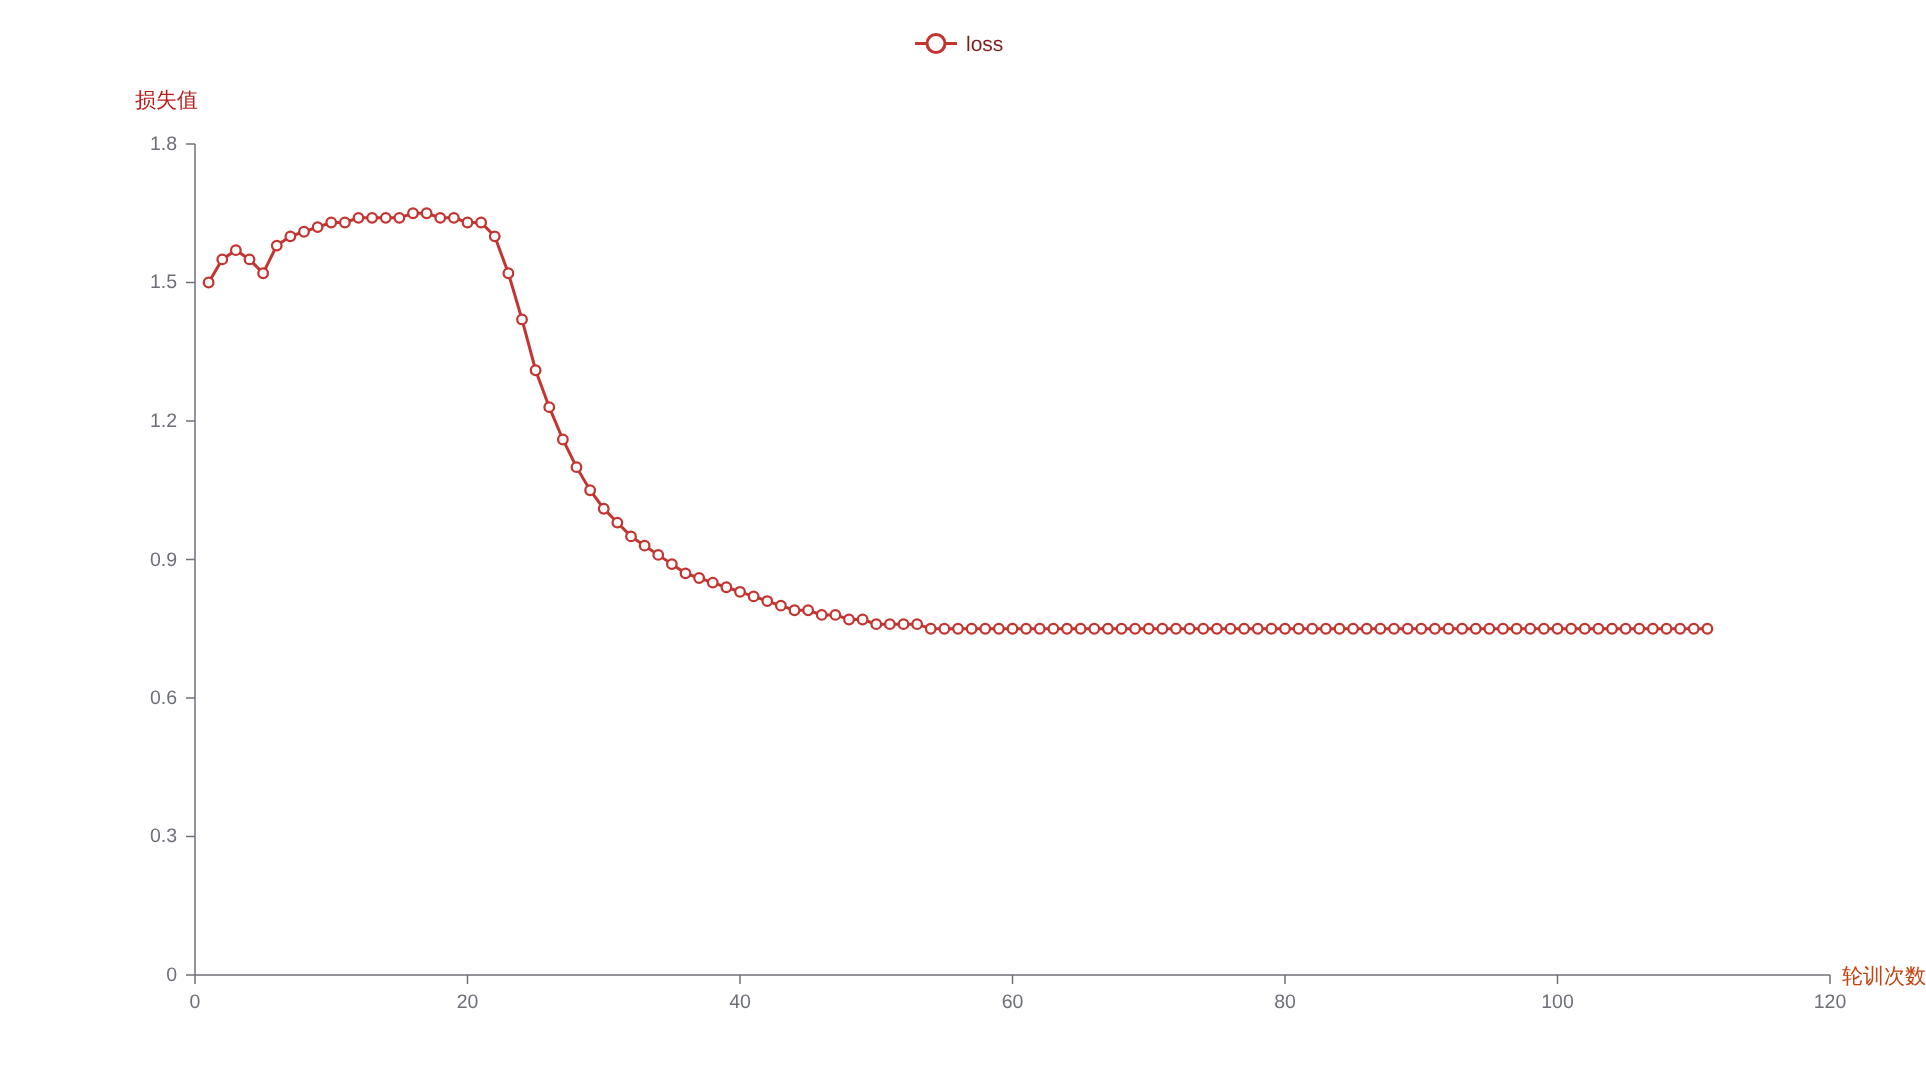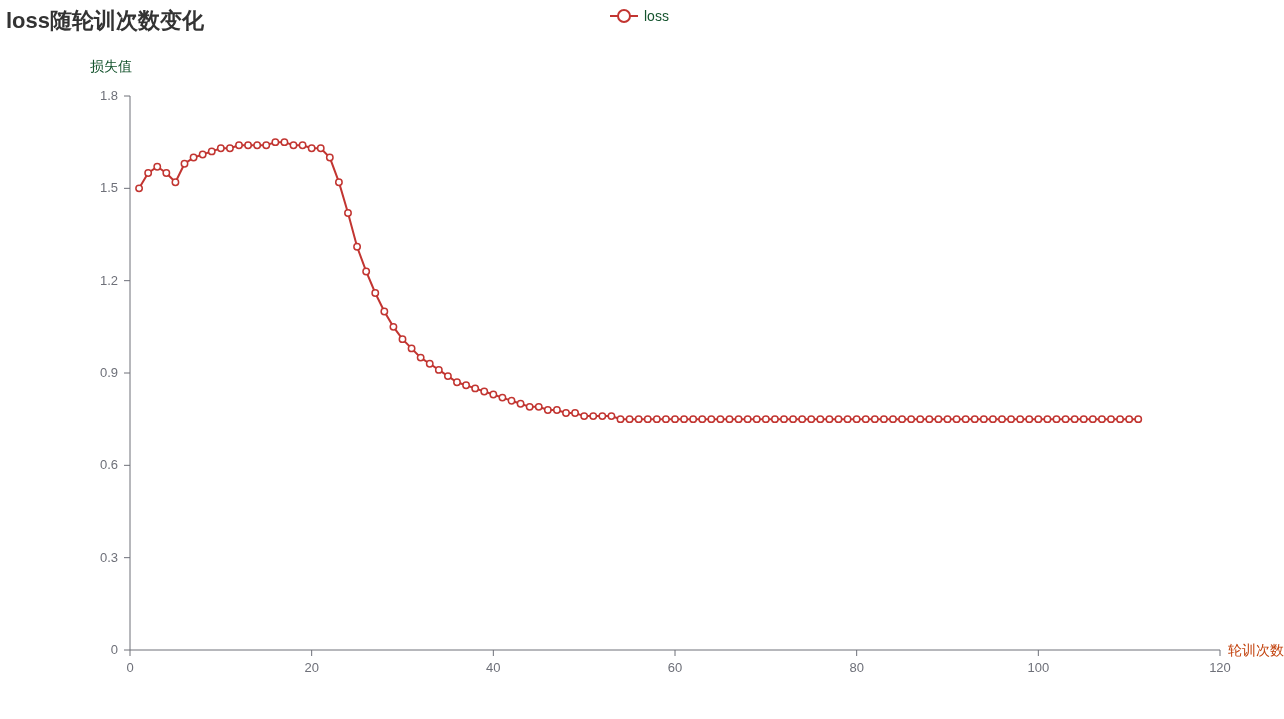--- a/index.html
+++ b/index.html
@@ -20,26 +20,26 @@
   .chart-title {
     position: absolute;
     top: 6px;
     left: 6px;
     font-size: 22px;
     font-weight: 700;
     color: #333;
   }
   .legend {
     position: absolute;
-    top: 8px;
+    top: 21px;
     left: 610px;
     display: flex;
     align-items: center;
     font-size: 14px;
-    color: #14532d;
+    color: #7f1d1d;
   }
   .legend-line {
     display: inline-flex;
     align-items: center;
     width: 28px;
     height: 14px;
     position: relative;
     margin-right: 6px;
   }
   .legend-line::before,
@@ -63,21 +63,21 @@
     border: 2px solid #c23531;
     border-radius: 50%;
     background: #fff;
     transform: translate(-50%, -50%);
   }
   .y-axis-title {
     position: absolute;
     top: 58px;
     left: 90px;
     font-size: 14px;
-    color: #14532d;
+    color: #b91c1c;
   }
   .x-axis-title {
     position: absolute;
     font-size: 14px;
     color: #c2410c;
   }
   svg {
     position: absolute;
     top: 0;
     left: 0;
@@ -101,21 +101,20 @@
     stroke: #c23531;
     stroke-width: 1.5;
     fill: #ffffff;
   }
 </style>
 </head>
 <body>
 
 <div class="chart-root">
 
-  <div class="chart-title">loss随轮训次数变化</div>
 
   <div class="legend">
     <span class="legend-line">
       <span class="legend-circle"></span>
     </span>
     <span>loss</span>
   </div>
 
   <div class="y-axis-title">损失值</div>
   <div class="x-axis-title" id="x-axis-title" style="left: 1228px; top: 642px;">轮训次数</div>

